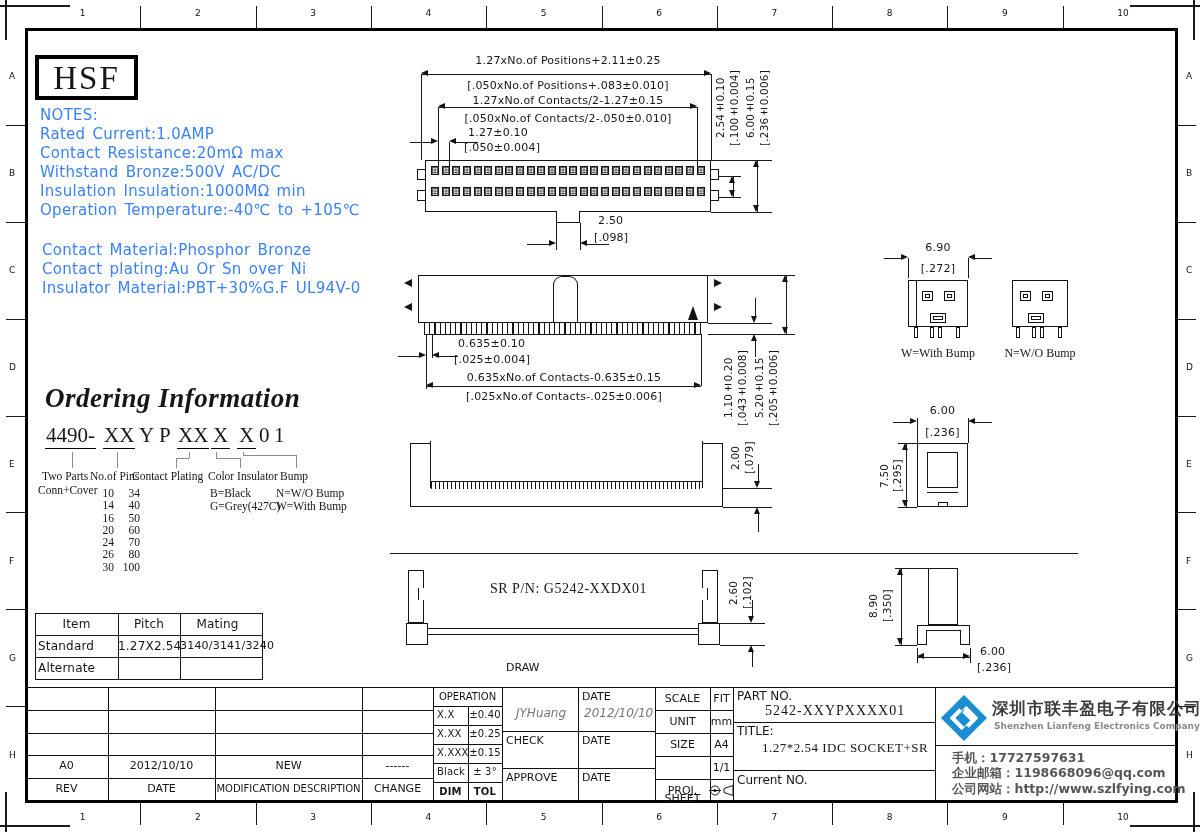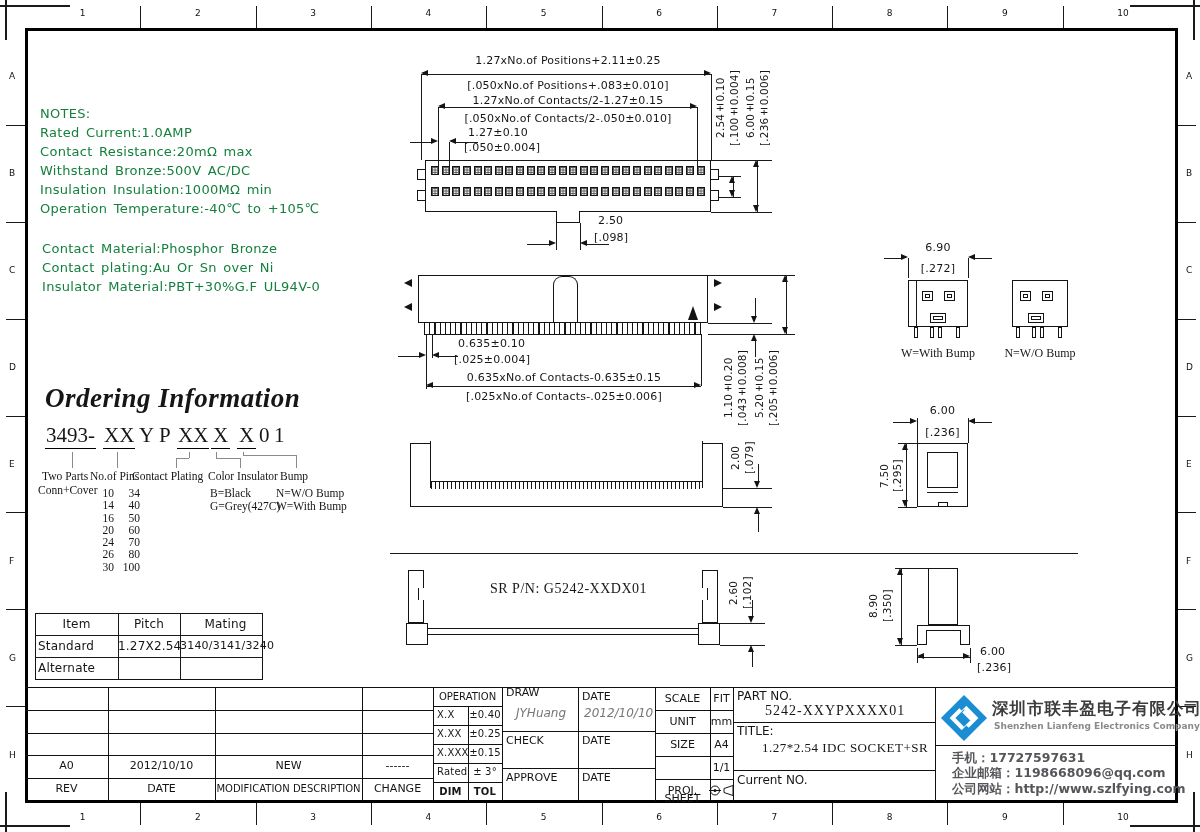--- a/index.html
+++ b/index.html
@@ -1,20 +1,20 @@
 <!DOCTYPE html>
 <html><head>
 <meta charset="utf-8">
 <style>
   html,body{margin:0;padding:0;background:#fff}
   #sheet{position:relative;width:1200px;height:832px;background:#fff;font-family:"DejaVu Sans",sans-serif;color:#161616;overflow:hidden}
   .t{position:absolute;white-space:nowrap}
   .cad{font-size:11px;letter-spacing:.2px;color:#161616}
   .cad10{font-size:10px;letter-spacing:.2px;color:#161616}
-  .note{font-size:13px;letter-spacing:.3px;word-spacing:2px;color:#15803d}
+  .note{font-size:15px;letter-spacing:.3px;word-spacing:2px;color:#3b82f6}
   .serif{font-family:"Liberation Serif","DejaVu Serif",serif}
   .ctr{text-align:center}
   .lh{position:absolute;height:1px;background:#1a1a1a}
   .lv{position:absolute;width:1px;background:#1a1a1a}
   .lh.gy,.lv.gy{background:#8a8a8a}
   .part{position:absolute;border:1.2px solid #141414;background:#fff;box-sizing:border-box}
   .vdim{position:absolute;writing-mode:vertical-rl;transform:rotate(180deg);font-size:10.5px;letter-spacing:.2px;color:#161616;text-align:center;white-space:nowrap}
   .arr{position:absolute;width:0;height:0;border-style:solid}
   .aL{border-width:3.5px 7px 3.5px 0;border-color:transparent #141414 transparent transparent}
   .aR{border-width:3.5px 0 3.5px 7px;border-color:transparent transparent transparent #141414}
@@ -112,20 +112,21 @@
 
   <div class="lh" style="left:0;top:5px;width:70px;height:2px"></div>
   <div class="lv" style="left:5px;top:0;width:2px;height:40px"></div>
   <div class="lh" style="left:1130px;top:5px;width:70px;height:2px"></div>
   <div class="lv" style="left:1193px;top:0;width:2px;height:40px"></div>
   <div class="lh" style="left:0;top:825px;width:70px;height:2px"></div>
   <div class="lv" style="left:5px;top:792px;width:2px;height:40px"></div>
   <div class="lh" style="left:1130px;top:825px;width:70px;height:2px"></div>
   <div class="lv" style="left:1193px;top:792px;width:2px;height:40px"></div>
 
+  <div class="t serif" style="left:35px;top:55px;width:103px;height:45px;border:4px solid #000;box-sizing:border-box;font-size:33px;letter-spacing:2px;text-align:center;line-height:38px">HSF</div>
 
   <div class="t note" style="left:40px;top:106px">NOTES:</div>
   <div class="t note" style="left:40px;top:125px">Rated Current:1.0AMP</div>
   <div class="t note" style="left:40px;top:144px">Contact Resistance:20mΩ max</div>
   <div class="t note" style="left:40px;top:163px">Withstand Bronze:500V AC/DC</div>
   <div class="t note" style="left:40px;top:182px">Insulation Insulation:1000MΩ min</div>
   <div class="t note" style="left:40px;top:201px">Operation Temperature:-40℃ to +105℃</div>
   <div class="t note" style="left:42px;top:241px">Contact Material:Phosphor Bronze</div>
   <div class="t note" style="left:42px;top:260px">Contact plating:Au Or Sn over Ni</div>
   <div class="t note" style="left:42px;top:279px">Insulator Material:PBT+30%G.F UL94V-0</div>
@@ -371,21 +372,21 @@
   <div class="vdim" style="left:881px;top:573px;height:65px">[.350]</div>
   <div class="lv" style="left:917px;top:648px;height:15px"></div>
     <div class="lv" style="left:970px;top:648px;height:15px"></div>
   <div class="lh" style="left:917px;top:657px;width:53px"></div>
   <div class="arr aL" style="left:917px;top:653px"></div>
     <div class="arr aR" style="left:963px;top:653px"></div>
   <div class="t cad" style="left:980px;top:645px">6.00</div>
   <div class="t cad" style="left:977px;top:661px">[.236]</div>
 
   <div class="t serif" style="left:45px;top:383px;font-size:27px;font-weight:bold;font-style:italic;letter-spacing:.5px">Ordering Information</div>
-  <div class="t serif" style="left:45px;top:423px;font-size:21px;border-bottom:1.5px solid #000;padding:0 1px">3493-</div>
+  <div class="t serif" style="left:45px;top:423px;font-size:21px;border-bottom:1.5px solid #000;padding:0 1px">4490-</div>
   <div class="t serif" style="left:103px;top:423px;font-size:21px;border-bottom:1.5px solid #000;padding:0 1px">XX</div>
   <div class="t serif" style="left:139px;top:423px;font-size:21px">Y</div>
   <div class="t serif" style="left:159px;top:423px;font-size:21px">P</div>
   <div class="t serif" style="left:177px;top:423px;font-size:21px;border-bottom:1.5px solid #000;padding:0 1px">XX</div>
   <div class="t serif" style="left:211px;top:423px;font-size:21px;border-bottom:1.5px solid #000;padding:0 2px">X</div>
   <div class="t serif" style="left:237px;top:423px;font-size:21px;border-bottom:1.5px solid #000;padding:0 2px">X</div>
   <div class="t serif" style="left:259px;top:423px;font-size:21px">0</div>
   <div class="t serif" style="left:274px;top:423px;font-size:21px">1</div>
 
   <div class="lv gy" style="left:72px;top:452px;height:16px"></div>
@@ -428,21 +429,21 @@
     <div>W=With Bump</div>
   </div>
 
   <div class="part" style="left:35px;top:613px;width:228px;height:67px;border-width:1.5px"></div>
   <div class="lv" style="left:118px;top:613px;height:67px"></div>
   <div class="lv" style="left:180px;top:613px;height:67px"></div>
   <div class="lh" style="left:35px;top:635px;width:228px"></div>
   <div class="lh" style="left:35px;top:657px;width:228px"></div>
   <div class="t cad ctr" style="left:35px;top:617px;width:83px;font-size:12px">Item</div>
   <div class="t cad ctr" style="left:118px;top:617px;width:62px;font-size:12px">Pitch</div>
-  <div class="t cad ctr" style="left:188px;top:617px;width:75px;font-size:12px">Mating</div>
+  <div class="t cad ctr" style="left:180px;top:617px;width:75px;font-size:12px">Mating</div>
   <div class="t cad" style="left:38px;top:639px;font-size:12px">Standard</div>
   <div class="t cad ctr" style="left:118px;top:639px;width:62px;font-size:12px">1.27X2.54</div>
   <div class="t cad ctr" style="left:180px;top:639px;width:83px;font-size:11px">3140/3141/3240</div>
   <div class="t cad" style="left:38px;top:661px;font-size:12px">Alternate</div>
 
   <div class="tbl">
     <div class="lh" style="left:25px;top:687px;width:1153px"></div>
     <div class="lv" style="left:433px;top:687px;height:114px"></div>
     <div class="lv" style="left:502px;top:687px;height:114px"></div>
     <div class="lv" style="left:578px;top:687px;height:114px"></div>
@@ -473,28 +474,28 @@
     <div class="lh" style="left:433px;top:744px;width:69px"></div>
     <div class="lh" style="left:433px;top:763px;width:69px"></div>
     <div class="lh" style="left:433px;top:782px;width:69px"></div>
     <div class="t ctr" style="left:433px;top:691px;width:69px;font-size:10px">OPERATION</div>
     <div class="t cad10" style="left:437px;top:709px">X.X</div>
       <div class="t cad10 ctr" style="left:468px;top:709px;width:34px">±0.40</div>
     <div class="t cad10" style="left:437px;top:728px">X.XX</div>
       <div class="t cad10 ctr" style="left:468px;top:728px;width:34px">±0.25</div>
     <div class="t cad10" style="left:437px;top:747px">X.XXX</div>
       <div class="t cad10 ctr" style="left:468px;top:747px;width:34px">±0.15</div>
-    <div class="t cad10" style="left:437px;top:766px">Rated</div>
+    <div class="t cad10" style="left:437px;top:766px">Black</div>
       <div class="t cad10 ctr" style="left:468px;top:766px;width:34px">± 3°</div>
     <div class="t cad10 ctr" style="left:433px;top:786px;width:35px;font-weight:bold">DIM</div>
       <div class="t cad10 ctr" style="left:468px;top:786px;width:34px;font-weight:bold">TOL</div>
 
     <div class="lh" style="left:502px;top:731px;width:153px"></div>
     <div class="lh" style="left:502px;top:768px;width:153px"></div>
-    <div class="t tt" style="left:506px;top:686px">DRAW</div>
+    <div class="t tt" style="left:506px;top:661px">DRAW</div>
     <div class="t grayit" style="left:516px;top:706px;font-size:12px">JYHuang</div>
     <div class="t tt" style="left:582px;top:690px">DATE</div>
     <div class="t grayit" style="left:584px;top:706px;font-size:12px">2012/10/10</div>
     <div class="t tt" style="left:506px;top:734px">CHECK</div>
     <div class="t tt" style="left:582px;top:734px">DATE</div>
     <div class="t tt" style="left:506px;top:771px">APPROVE</div>
     <div class="t tt" style="left:582px;top:771px">DATE</div>
 
     <div class="lh" style="left:655px;top:710px;width:78px"></div>
     <div class="lh" style="left:655px;top:733px;width:78px"></div>

